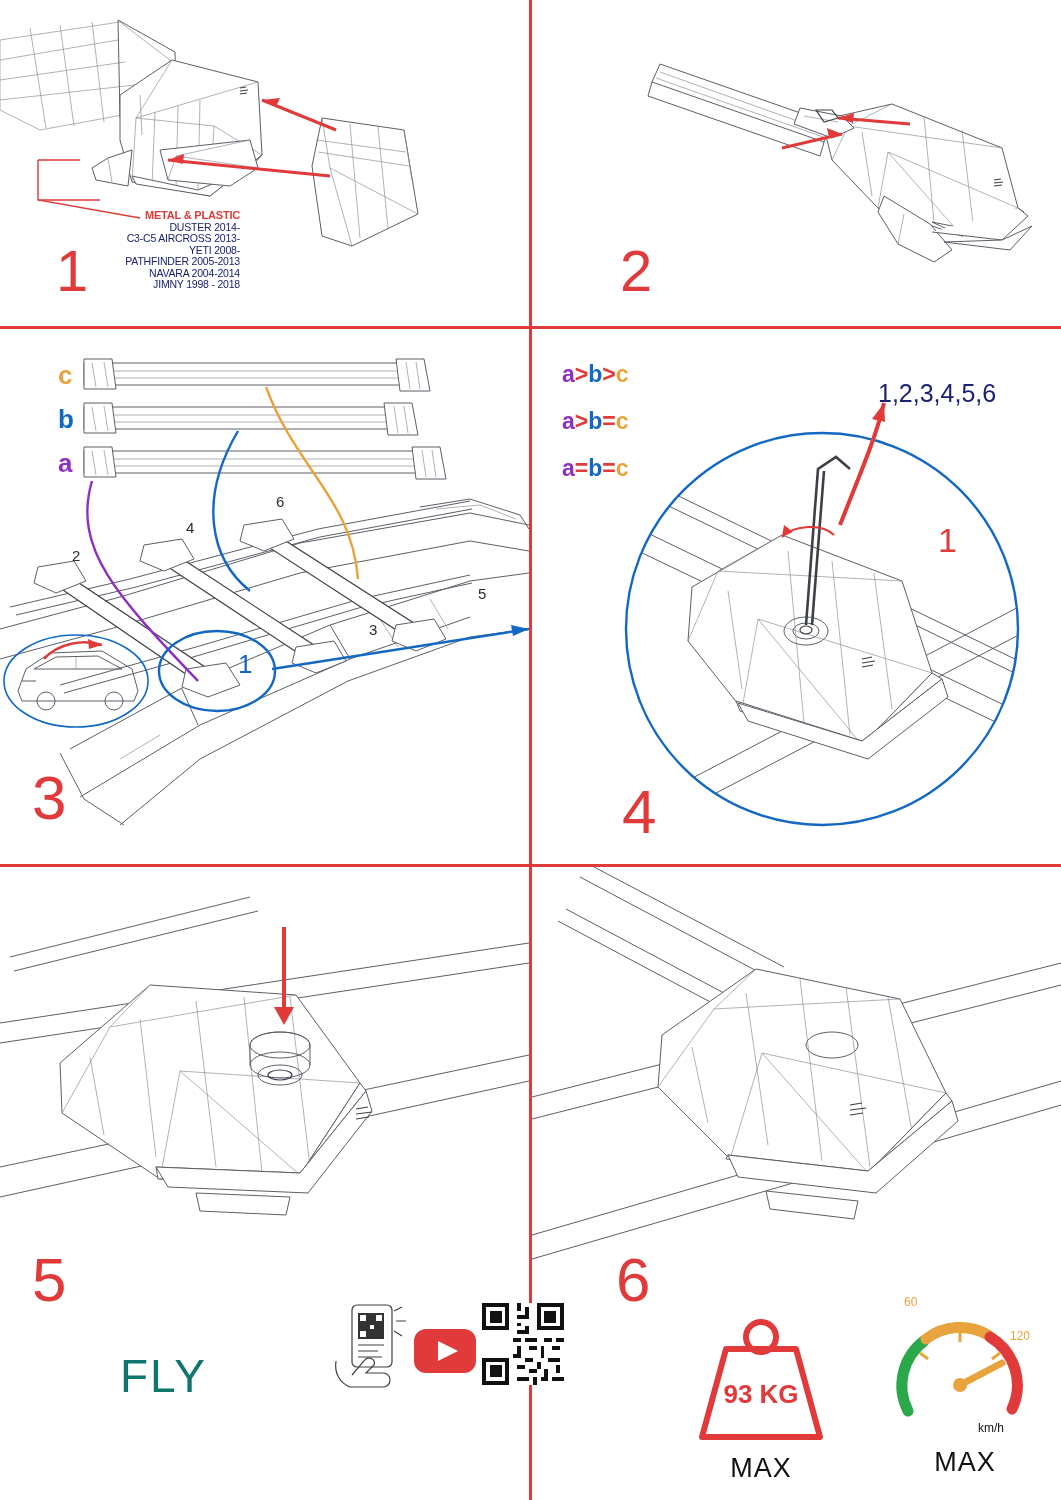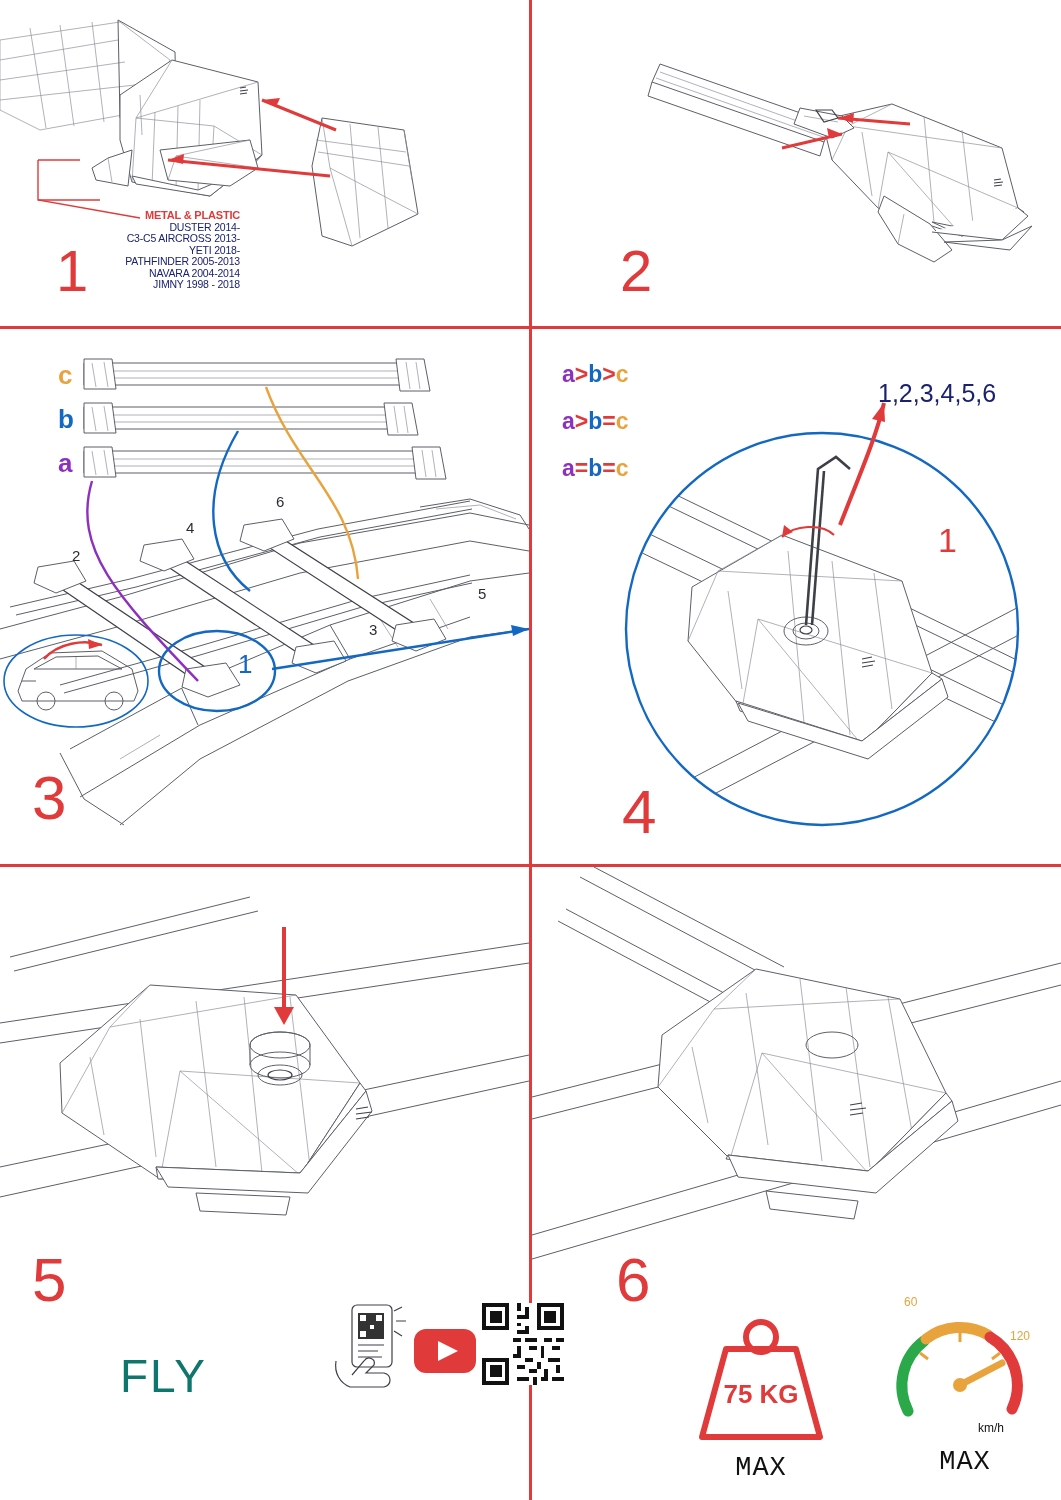--- a/index.html
+++ b/index.html
@@ -21,21 +21,21 @@
   .metaltxt{position:absolute;text-align:right;color:#1a2270;font-size:10.5px;line-height:11.5px;font-family:"Liberation Sans",sans-serif;letter-spacing:-0.2px;}
   .metaltitle{color:#e03a3a;font-size:11px;font-weight:bold;letter-spacing:-0.2px;}
   .abc{position:absolute;font-size:26px;font-weight:bold;font-family:"Liberation Sans",sans-serif;}
   .eq{position:absolute;font-size:23px;font-weight:bold;font-family:"Liberation Sans",sans-serif;}
   .barnum{position:absolute;font-size:15px;color:#2a2d33;font-family:"Liberation Sans",sans-serif;}
   .seq{position:absolute;font-size:25px;font-family:"Liberation Sans",sans-serif;font-weight:400;}
   .callout1{position:absolute;font-size:30px;color:#1268c3;font-family:"Liberation Sans",sans-serif;}
   .callout1r{position:absolute;font-size:34px;color:#e03a3a;font-family:"Liberation Sans",sans-serif;}
   .flytxt{position:absolute;font-size:46px;color:#0f766e;letter-spacing:2px;font-family:"Liberation Sans",sans-serif;}
   .acc{position:absolute;font-size:27px;font-family:"Liberation Sans",sans-serif;}
-  .maxtxt{position:absolute;font-size:27px;color:#111;font-family:Liberation Mono, monospace;letter-spacing:1px;}
+  .maxtxt{position:absolute;font-size:27px;color:#111;font-family:Liberation Sans, sans-serif;letter-spacing:1px;}
   .kgtxt{position:absolute;font-size:26px;color:#e03a3a;font-weight:bold;font-family:"Liberation Sans",sans-serif;}
   .kmh{position:absolute;font-size:12px;color:#111;font-family:"Liberation Sans",sans-serif;}
   .gnum{position:absolute;font-size:12px;color:#e8a33d;font-family:"Liberation Sans",sans-serif;}
 </style>
 </head>
 <body>
 
 <div class="sheet">
 
   <div class="hline" style="top:326px;"></div>
@@ -99,21 +99,21 @@
       <path fill="#e03a3a" d="M168 160 l16 -6 l-1 10 z"></path>
 
       <path class="redthin" d="M38 160 L38 200 L140 218"></path>
       <path class="redthin" d="M38 160 L80 160"></path>
       <path class="redthin" d="M38 200 L100 200"></path>
     </svg>
     <div class="metaltxt" style="left:120px;top:210px;width:120px;">
       <div class="metaltitle">METAL &amp; PLASTIC</div>
       <div>DUSTER 2014-</div>
       <div>C3-C5 AIRCROSS 2013-</div>
-      <div>YETI 2018-</div>
+      <div>YETI 2008-</div>
       <div>PATHFINDER 2005-2013</div>
       <div>NAVARA 2004-2014</div>
       <div>JIMNY 1998 - 2018</div>
     </div>
     <div class="stepnum" style="left:56px;top:242px;">1</div>
   </div>
 
   <div class="panel" style="left:532px;top:0;width:529px;height:326px;">
     <svg width="529" height="326" viewBox="0 0 529 326">
       <g>
@@ -459,21 +459,21 @@
           <path d="M318 238 l12 -2 m-12 7 l16 -2 m-16 7 l13 -2"></path>
         </g>
     </svg>
 
     <div class="stepnum" style="left:84px;top:382px;font-size:62px;">6</div>
 
     <svg style="position:absolute;left:158px;top:446px;" width="142" height="132" viewBox="0 0 142 132">
       <path d="M36 36 L106 36 L130 124 L12 124 Z" fill="none" stroke="#e03a3a" stroke-width="6" stroke-linejoin="round"></path>
       <circle cx="71" cy="24" r="15" fill="none" stroke="#e03a3a" stroke-width="6"></circle>
     </svg>
-    <div class="kgtxt" style="left:184px;top:512px;width:90px;text-align:center;">75 KG</div>
+    <div class="kgtxt" style="left:184px;top:512px;width:90px;text-align:center;">93 KG</div>
     <div class="maxtxt" style="left:184px;top:586px;width:90px;text-align:center;">MAX</div>
 
     <svg style="position:absolute;left:358px;top:440px;" width="146" height="134" viewBox="0 0 146 134">
       <path d="M18 104 A56 56 0 0 1 34 34" stroke="#2aa84a" stroke-width="11" fill="none" stroke-linecap="round"></path>
       <path d="M36 32 A56 56 0 0 1 98 28" stroke="#e8a33d" stroke-width="11" fill="none" stroke-linecap="round"></path>
       <path d="M100 30 A56 56 0 0 1 122 102" stroke="#e03a3a" stroke-width="11" fill="none" stroke-linecap="round"></path>
       <circle cx="70" cy="78" r="7" fill="#e8a33d"></circle>
       <path d="M70 78 L112 56" stroke="#e8a33d" stroke-width="7" stroke-linecap="round"></path>
       <path d="M30 46 l8 6 M70 26 l0 9 M110 46 l-8 6" stroke="#e8a33d" stroke-width="3"></path>
     </svg>

